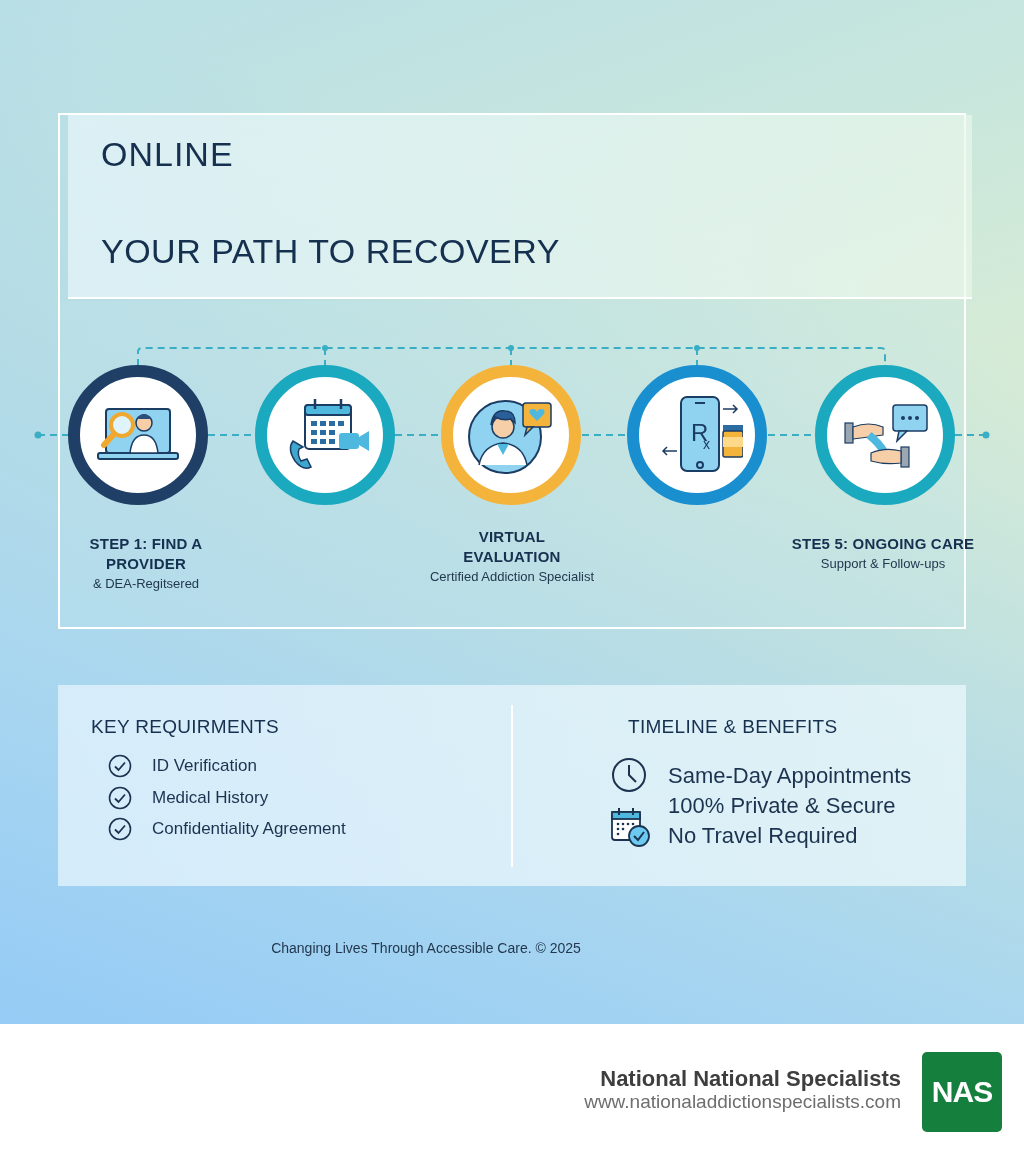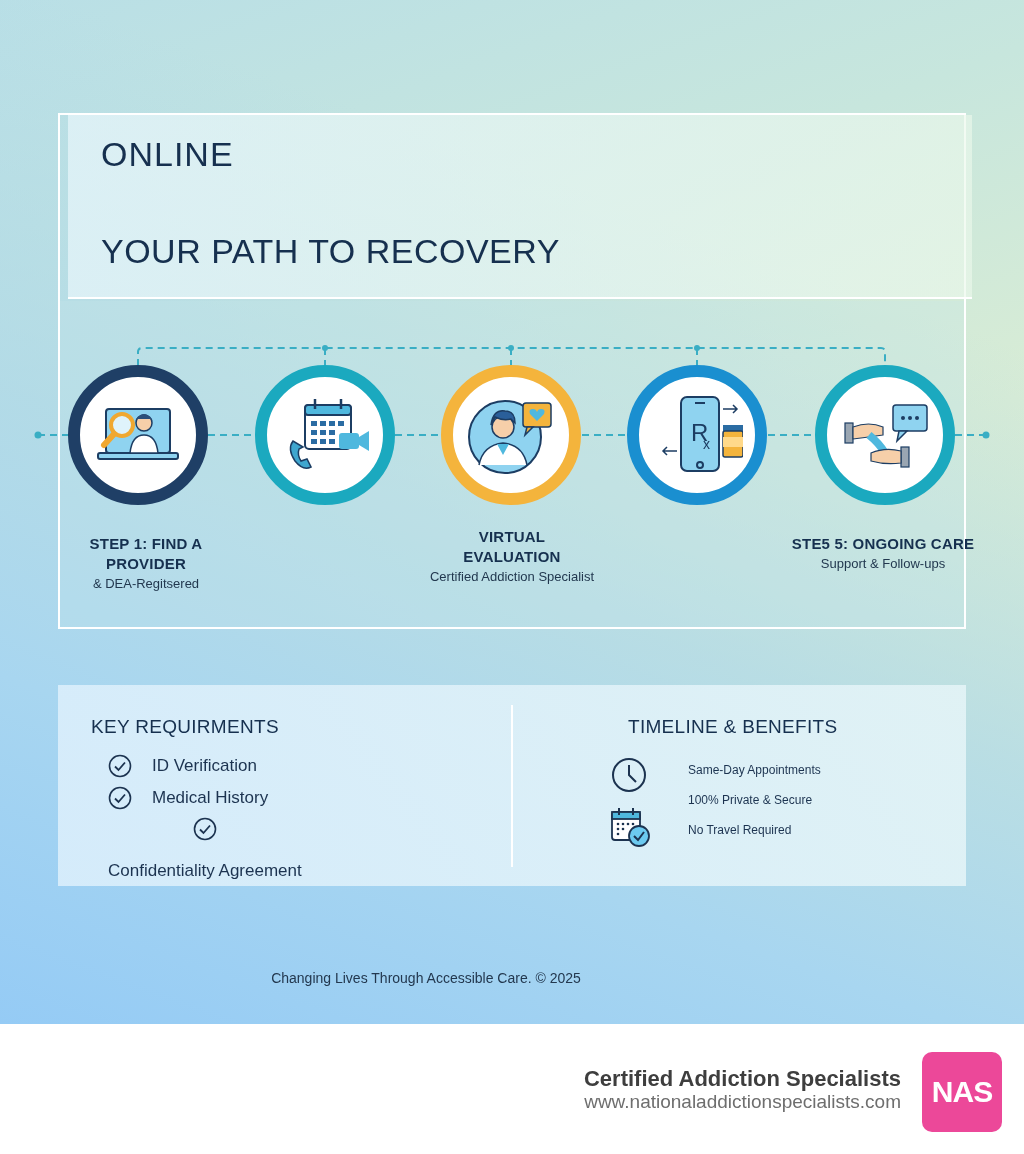--- a/index.html
+++ b/index.html
@@ -68,39 +68,39 @@
       position: absolute; font-size: 19px; font-weight: 400; color: #16304f; letter-spacing: 0.3px;
     }
     .req-title { left: 33px; top: 31px; }
     .tl-title { left: 570px; top: 31px; }
     .req-item {
       position: absolute; left: 50px; display: flex; align-items: center; gap: 20px;
       font-size: 17px; color: #1c3350;
     }
     .req-item svg { width: 24px; height: 24px; }
     .tl-item {
-      position: absolute; left: 630px; font-size: 12px; color: #1c3350;
+      position: absolute; left: 610px; font-size: 22px; color: #1c3350;
     }
     .tl-icon { position: absolute; }
 
     .tagline {
-      position: absolute; left: 0; width: 852px; top: 970px; text-align: center;
+      position: absolute; left: 0; width: 852px; top: 940px; text-align: center;
       font-size: 14px; color: #23384f;
     }
 
     .footer { position: absolute; left: 0; top: 1024px; width: 1024px; height: 130px; background: #ffffff; }
     .brand-name {
       position: absolute; right: 123px; top: 42px; font-size: 22px; font-weight: 700; color: #3e3e3e;
     }
     .brand-url {
       position: absolute; right: 123px; top: 67px; font-size: 19px; color: #6e6e6e;
     }
     .brand-logo {
-      position: absolute; left: 922px; top: 28px; width: 80px; height: 80px; border-radius: 10px;
-      background: #ec4899; color: #ffffff; display: flex; align-items: center; justify-content: center;
+      position: absolute; left: 922px; top: 28px; width: 80px; height: 80px; border-radius: 5px;
+      background: #15803d; color: #ffffff; display: flex; align-items: center; justify-content: center;
       font-size: 30px; font-weight: 700; letter-spacing: -1px;
     }
   </style>
 </head>
 <body>
 
 <div class="canvas">
 
   <div class="panel-top">
     <div class="title-area">
@@ -235,21 +235,21 @@
         </svg>
       <span>ID Verification</span>
     </div>
     <div class="req-item" style="top:101px;text-align:right;">
       <svg viewBox="0 0 24 24">
           <circle cx="12" cy="12" r="10.5" fill="none" stroke="#1c3350" stroke-width="1.6"></circle>
           <path d="M7 12.5 L10.5 16 L17 8.5" fill="none" stroke="#1c3350" stroke-width="1.8"></path>
         </svg>
       <span>Medical History</span>
     </div>
-    <div class="req-item" style="top:132px;flex-direction:column;">
+    <div class="req-item" style="top:132px;">
       <svg viewBox="0 0 24 24">
           <circle cx="12" cy="12" r="10.5" fill="none" stroke="#1c3350" stroke-width="1.6"></circle>
           <path d="M7 12.5 L10.5 16 L17 8.5" fill="none" stroke="#1c3350" stroke-width="1.8"></path>
         </svg>
       <span>Confidentiality Agreement</span>
     </div>
 
     <div class="divider-v"></div>
 
     <div class="tl-title">TIMELINE &amp; BENEFITS</div>
@@ -278,16 +278,16 @@
 
     <div class="tl-item" style="top:78px;">Same-Day Appointments</div>
     <div class="tl-item" style="top:108px;">100% Private &amp; Secure</div>
     <div class="tl-item" style="top:138px;">No Travel Required</div>
   </div>
 
   <div class="tagline">Changing Lives Through Accessible Care. © 2025</div>
 </div>
 
 <div class="footer">
-  <div class="brand-name">Certified Addiction Specialists</div>
+  <div class="brand-name">National National Specialists</div>
   <div class="brand-url">www.nationaladdictionspecialists.com</div>
   <div class="brand-logo">NAS</div>
 </div>
 
 </body></html>

